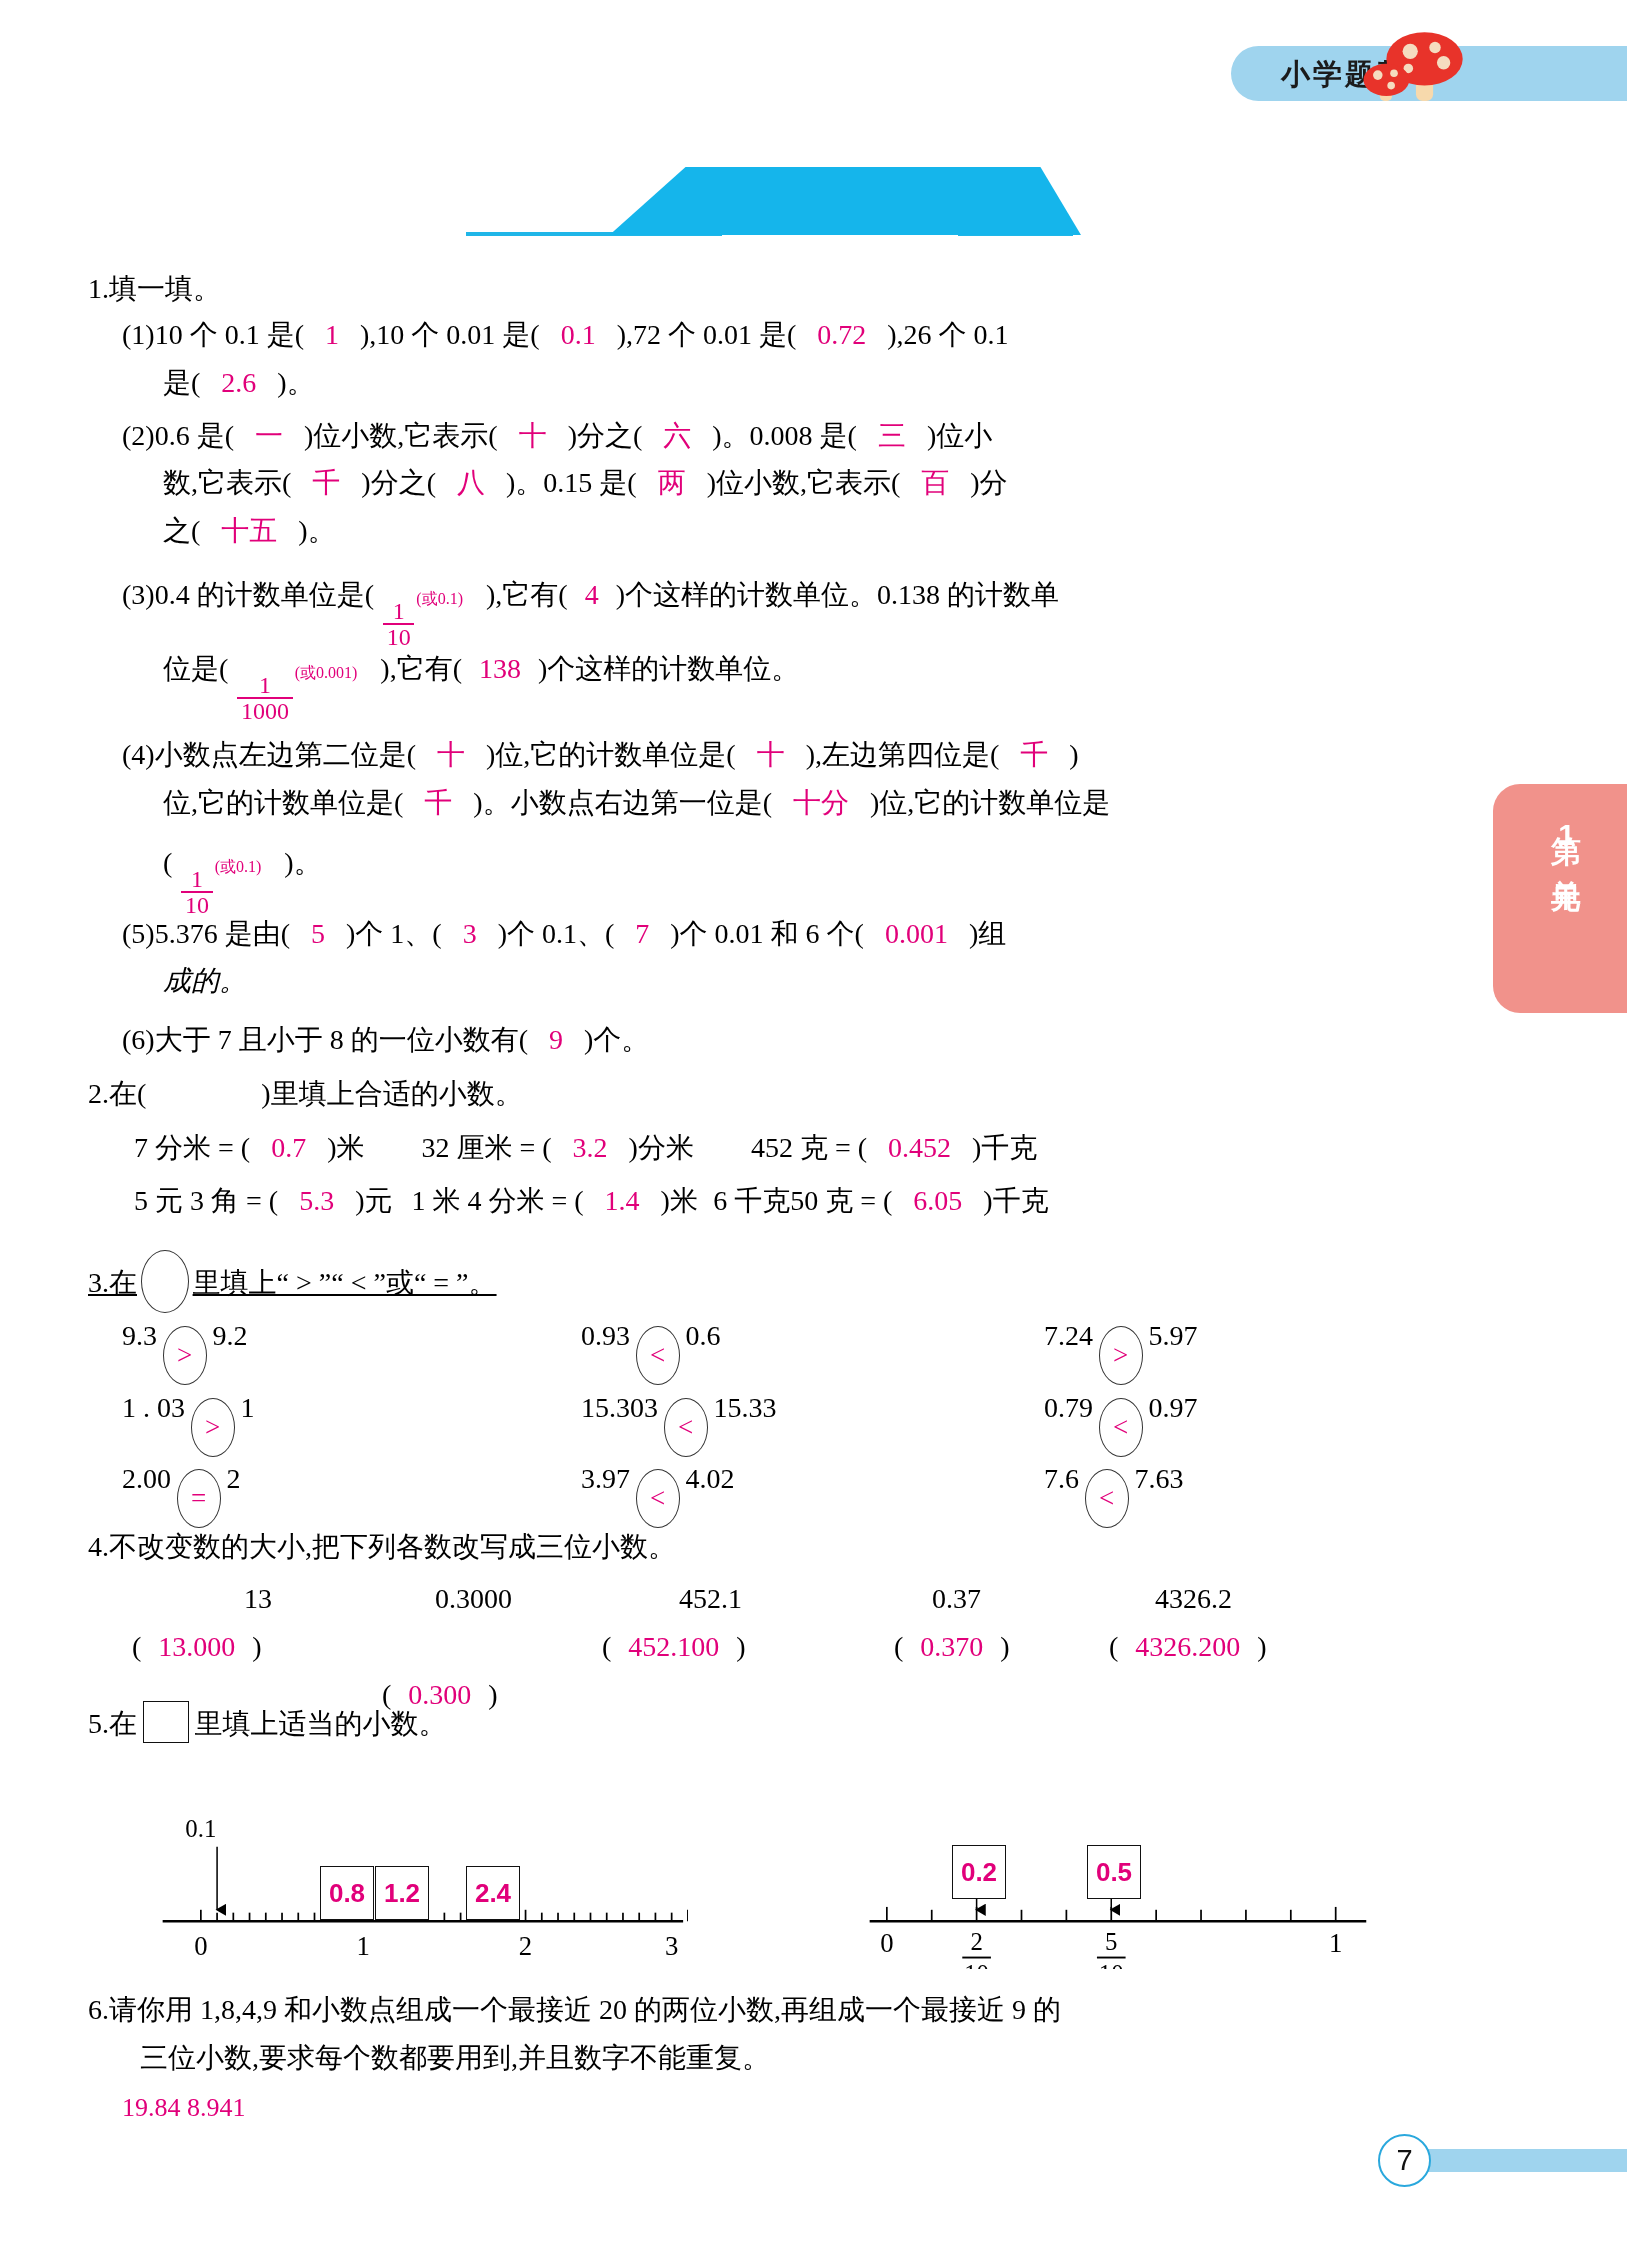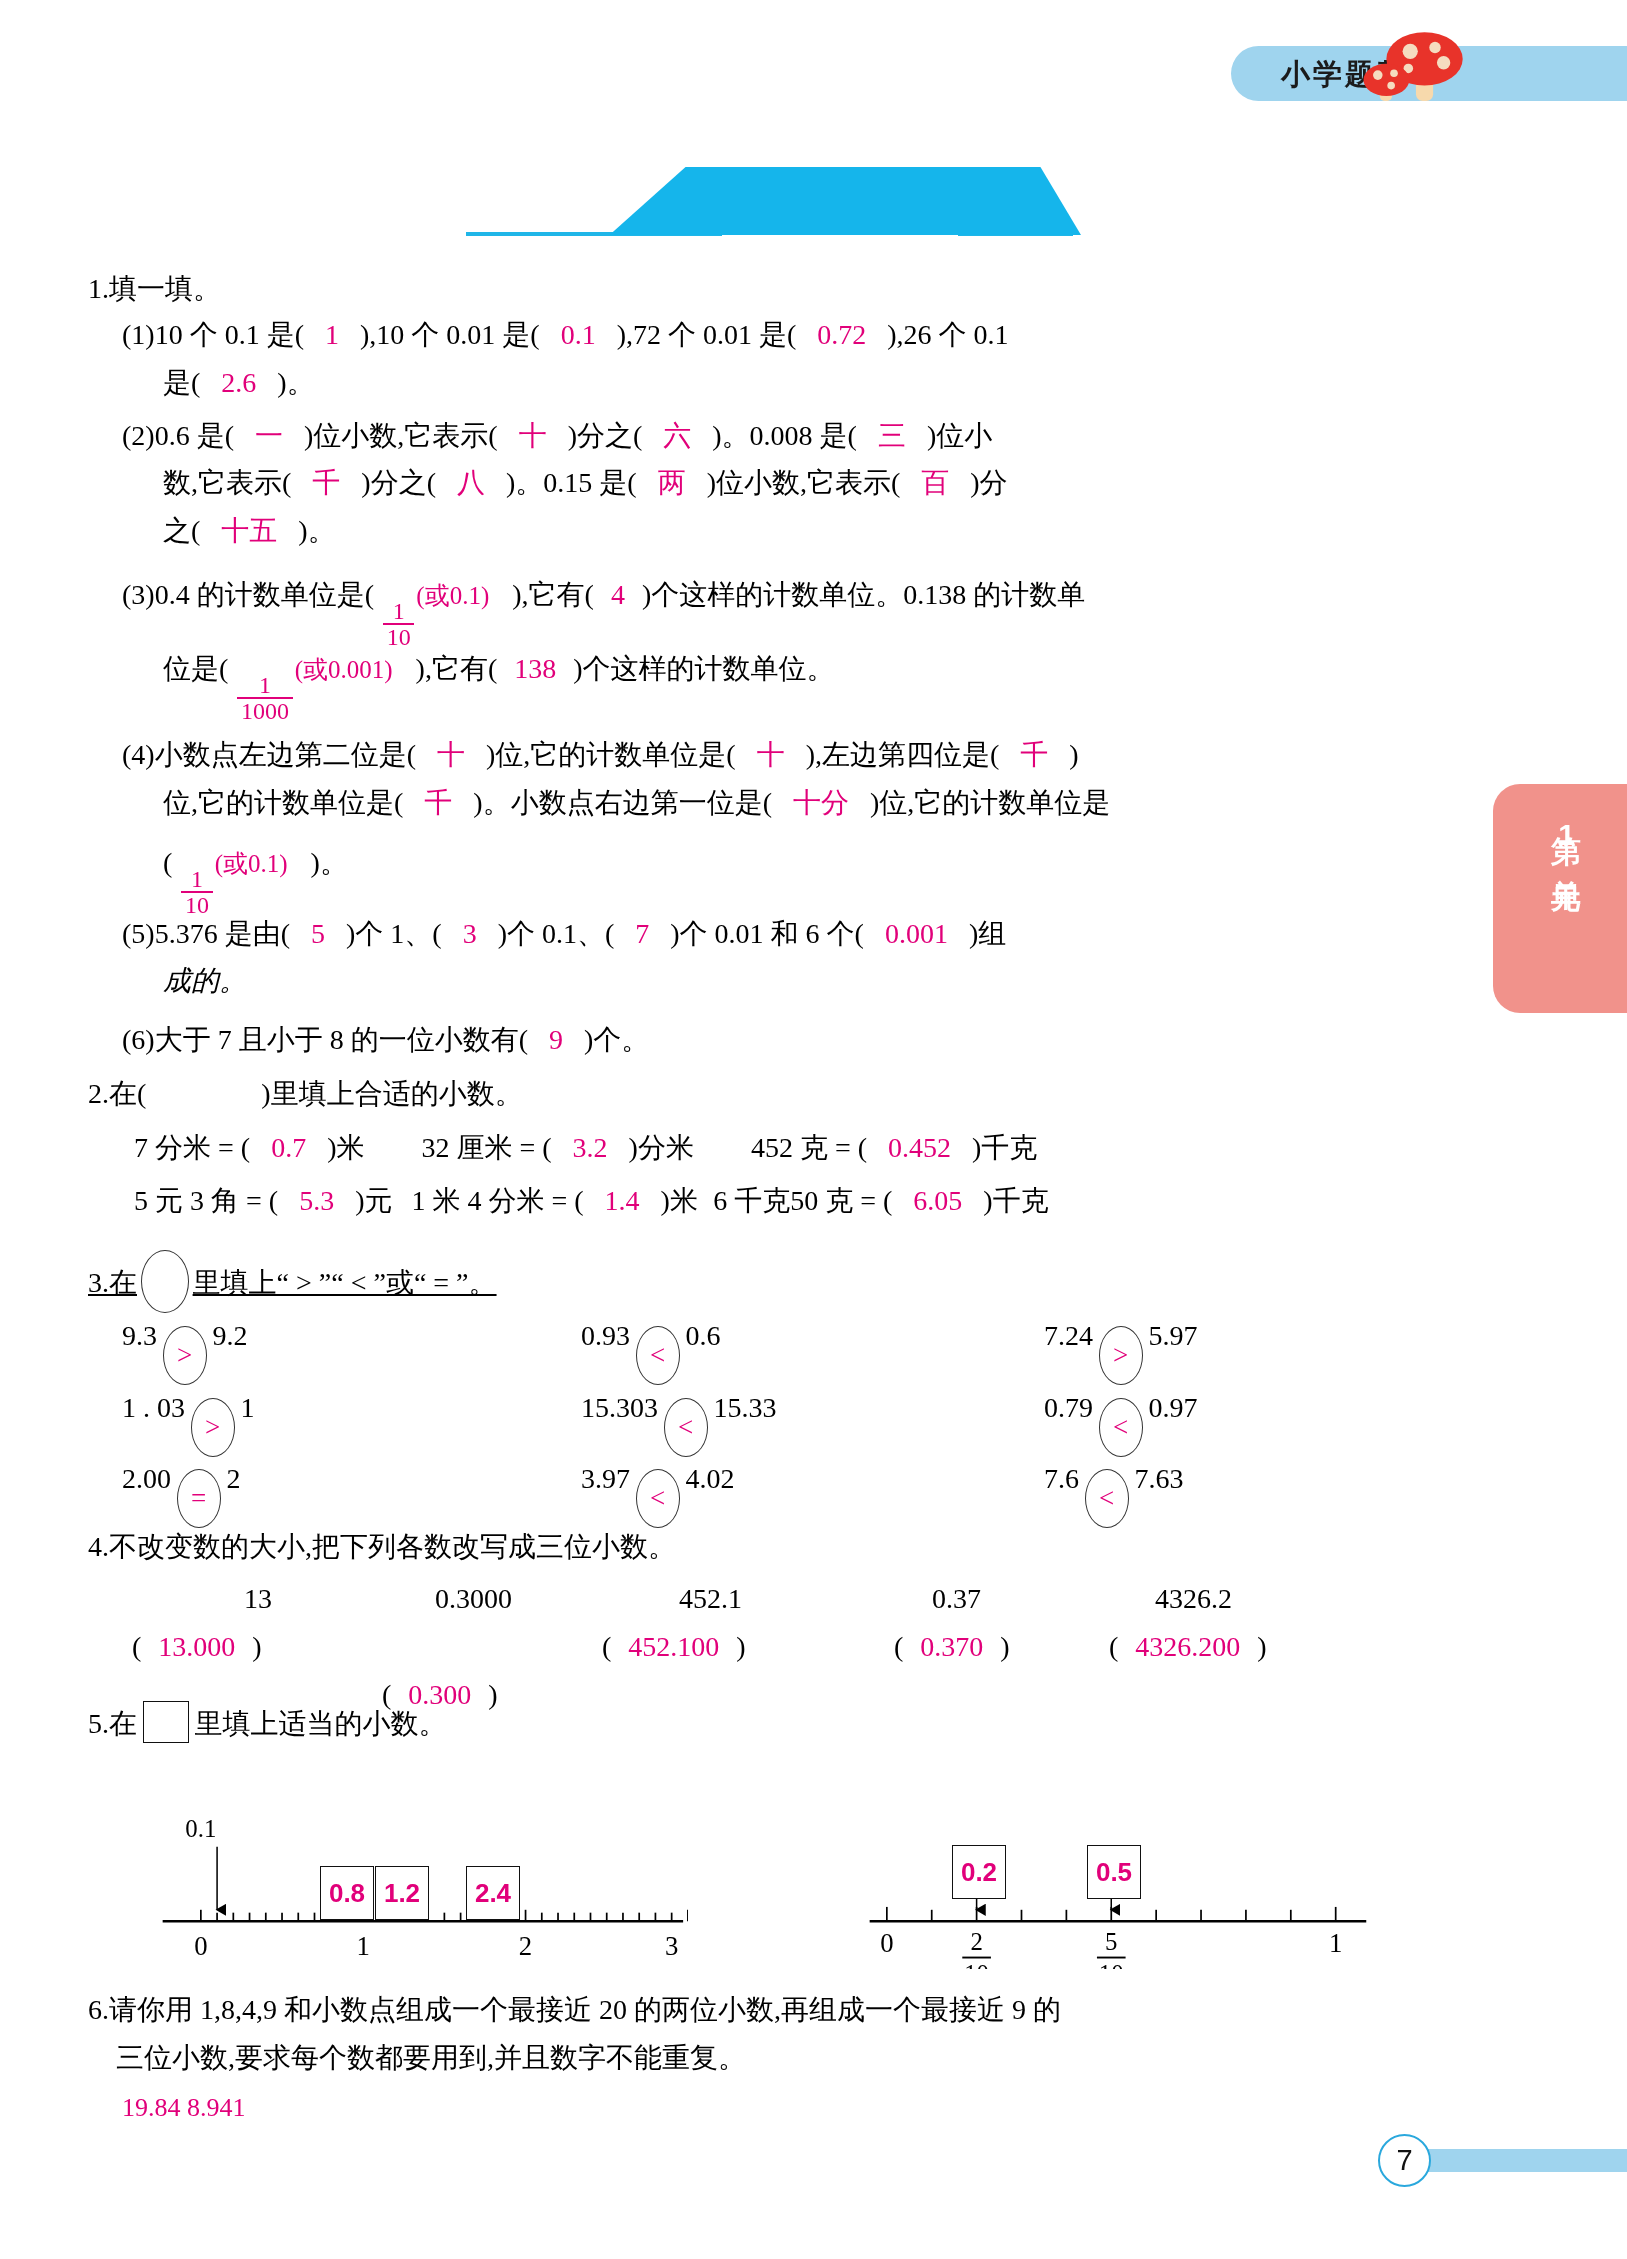--- a/index.html
+++ b/index.html
@@ -92,21 +92,21 @@
 
   
   .frac {
     display:inline-flex; flex-direction:column; align-items:center;
     vertical-align:-0.55em; margin:0 1.9px; line-height:1.0;
   }
   .frac .num { font-size:24px; padding:0 3.8px; }
   .frac .bar { width:100%; height:1.9px; background:currentColor; }
   .frac .den { font-size:24px; padding:0 3.8px; }
   .frac-pink { color:#e1007a; }
-  .sub-note { font-size:25px; }
+  .sub-note { font-size:16px; }
 
   
   .cmp-ell {
     display:inline-flex; align-items:center; justify-content:center;
     width:44px; height:59px; border:1.5px solid #333; border-radius:50%;
     margin:0 5.7px; vertical-align:-19px;
   }
   .cmp-ell span { font-size:27px; }
   .blank-ell {
     display:inline-block; width:48px; height:63px;
@@ -391,21 +391,21 @@
       <line x1="248" y1="188" x2="278" y2="188" stroke="#000" stroke-width="2"></line>
       <text x="263" y="214" font-size="26" font-family="Liberation Serif, serif" text-anchor="middle">10</text>
     </g>
   </svg>
   <div class="ansbox" style="left:952px; top:1845px; width:54px; height:54px;">0.2</div>
   <div class="ansbox" style="left:1087px; top:1845px; width:54px; height:54px;">0.5</div>
 
   <div class="ln" style="left:88px; top:1996px;">
     <span>6.</span><span>请你用 1,8,4,9 和小数点组成一个最接近 20 的两位小数,再组成一个最接近 9 的</span>
   </div>
-  <div class="ln" style="left:116px; top:2044px;">
+  <div class="ln" style="left:140px; top:2044px;">
     <span>三位小数,要求每个数都要用到,并且数字不能重复。</span>
   </div>
   <div class="ln ans" style="left:122px; top:2095px; font-size:26px;">19.84    8.941</div>
 
 </div>
 
 <div class="footer-bar"></div>
 <div class="page-circle">7</div>
 
 

